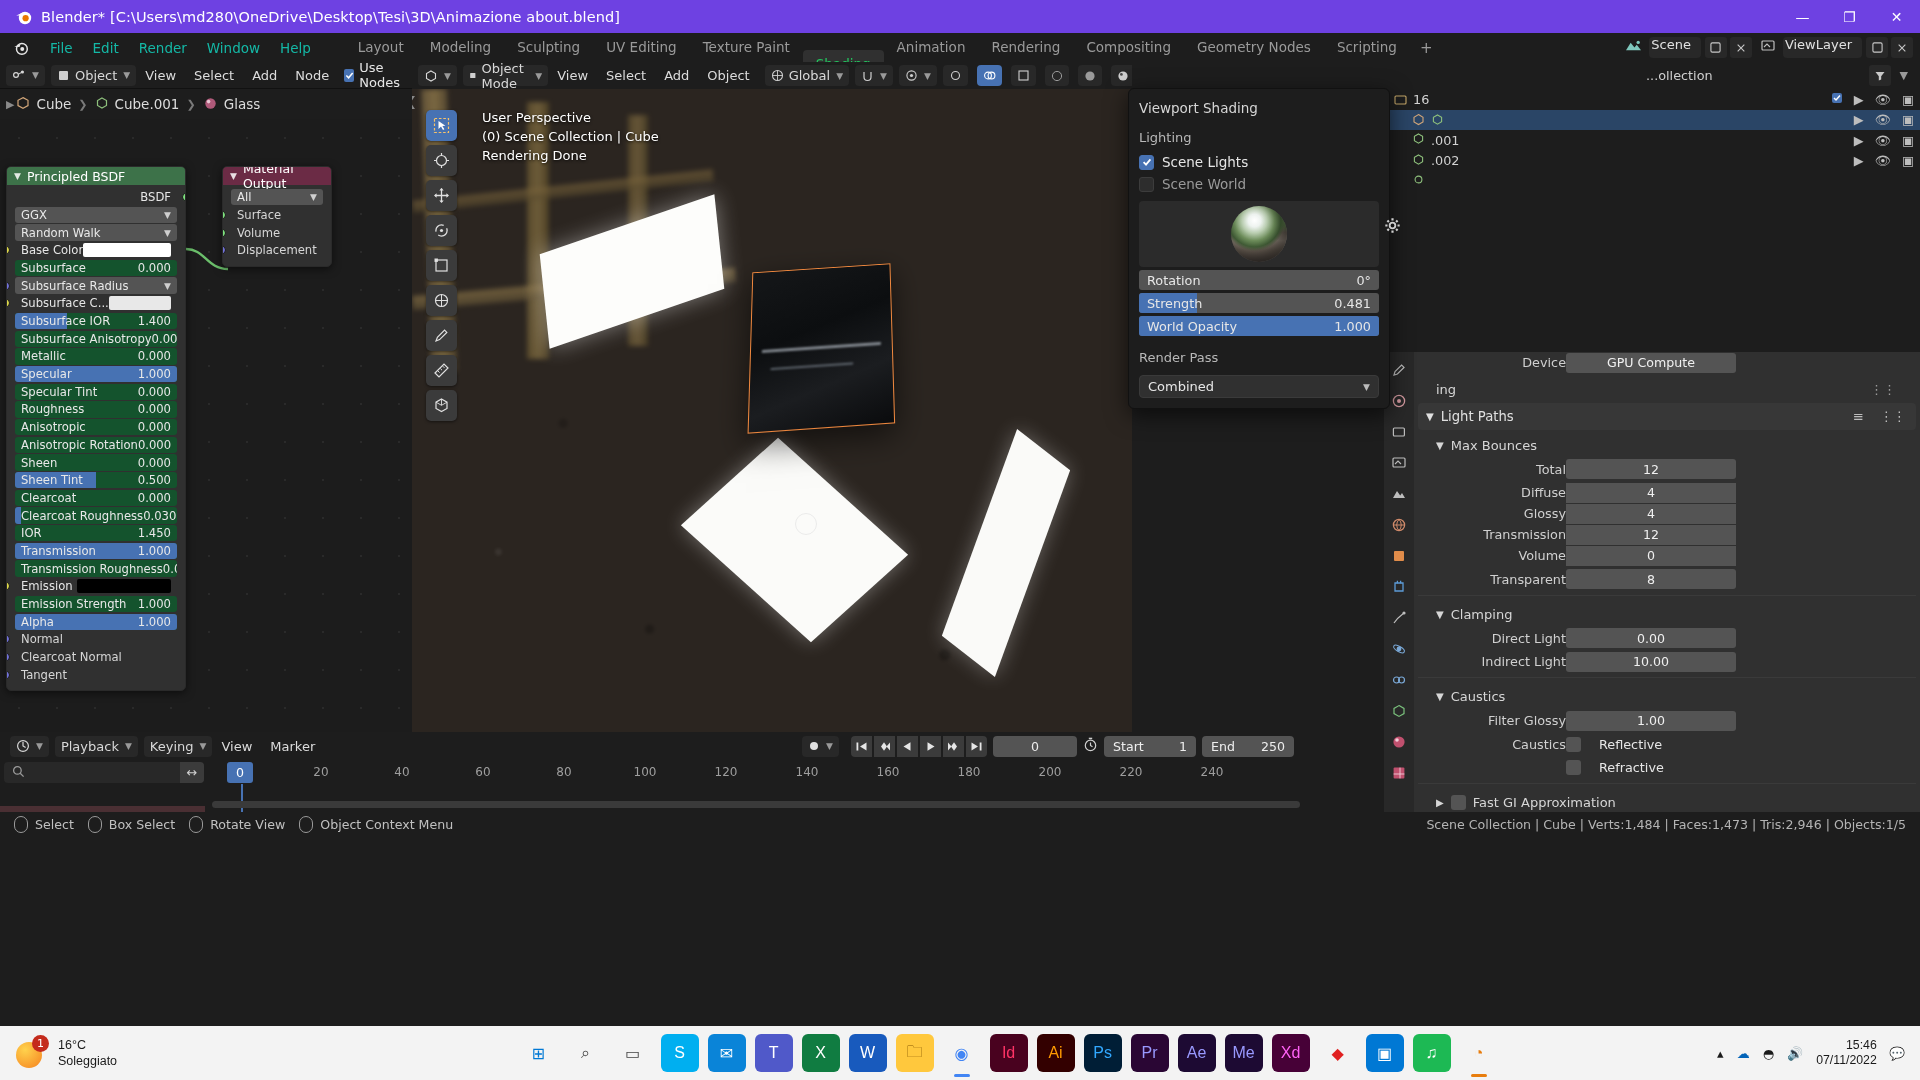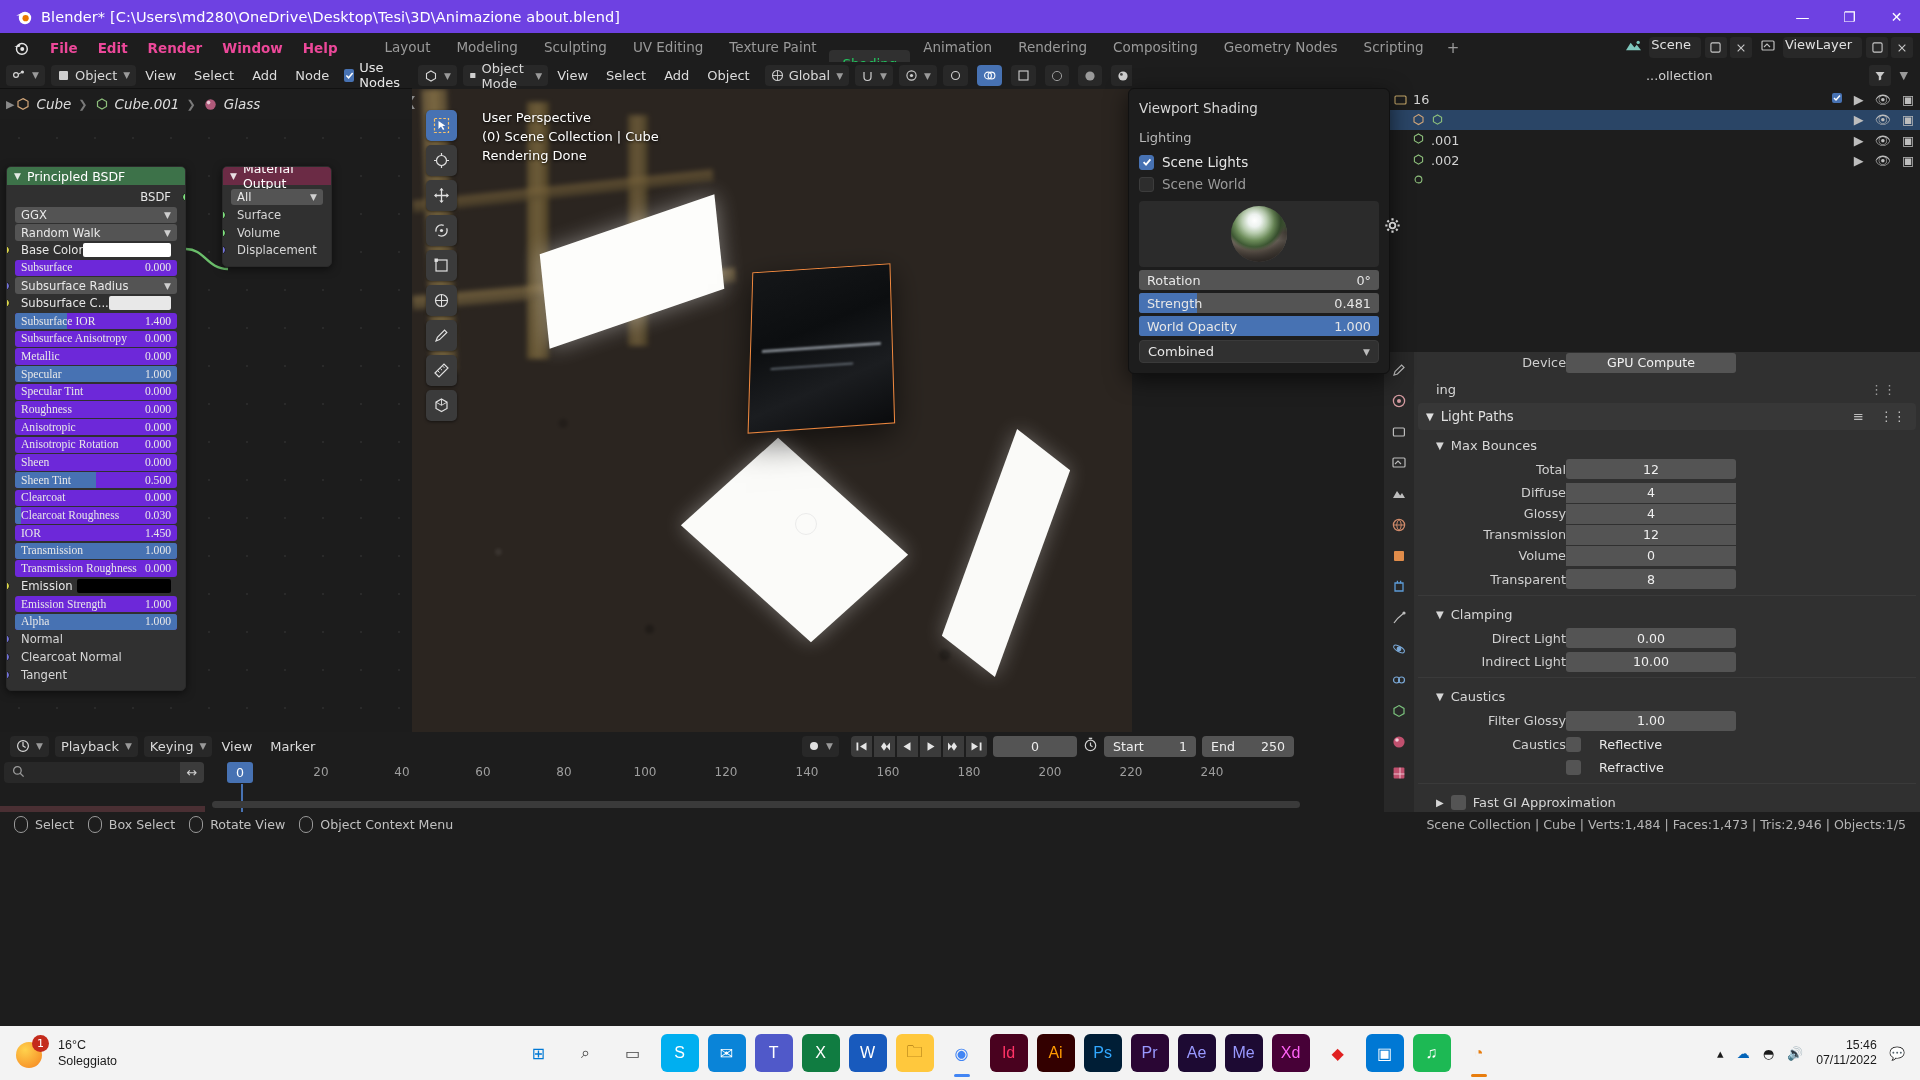--- a/index.html
+++ b/index.html
@@ -23,21 +23,21 @@
   .tb-title { font-size: 14.5px; color: #fff; margin-left: 2px; letter-spacing: .1px; }
   .tb-btns { margin-left: auto; display: flex; height: 33px; }
   .tb-btn { width: 47px; height: 33px; display:flex; align-items:center; justify-content:center; color:#fff; font-size: 14px; }
 
   
   .topbar {
     position: absolute; top: 33px; left: 0; width: 1920px; height: 29px;
     background: #1d1d1d; display: flex; align-items: center; font-size: 13.5px;
   }
   .bl-logo { margin: 0 10px 0 12px; display:flex; align-items:center; }
-  .menu-item { padding: 4px 10px; color: #ec4899; border-radius: 3px; font-weight: bold; }
+  .menu-item { padding: 4px 10px; color: #14b8a6; border-radius: 3px; }
   .ws-tabs { display: flex; align-items: center; margin-left: 24px; height: 29px; }
   .ws-tab {
     padding: 5px 13px 6px; color: #9a9a9a; font-size: 13.5px;
     border-radius: 4px 4px 0 0; height: 29px; display: flex; align-items: center;
   }
   .ws-tab.active { background: #303030; color: #22c55e; margin-top: 34px; }
   .ws-plus { color: #9a9a9a; padding: 4px 10px; font-size: 15px; }
   .topbar-right { margin-left: auto; display: flex; align-items: center; padding-right: 4px; }
   .scene-chip {
     display:flex; align-items:flex-start; background:#282828; border-radius:4px;
@@ -62,21 +62,21 @@
   .hdr-txt { padding: 0 9px; color: #dcdcdc; }
   .chk-box {
     width: 13px; height: 13px; background: #4772b3; border-radius: 2px;
     display:flex; align-items:center; justify-content:center; margin-right:5px;
   }
   .chk-box svg { display:block; }
   .breadcrumb {
     height: 30px; display:flex; align-items:center; font-size:13.5px; padding-left: 6px; gap:2px;
   }
   .bc-sep { color:#7a7a7a; font-size: 11px; padding: 0 5px; }
-  .bc-item { display:flex; align-items:center; gap:6px; color:#dcdcdc;font-style:italic; }
+  .bc-item { display:flex; align-items:flex-start; gap:6px; color:#dcdcdc; }
   .node-canvas {
     position: absolute; top: 57px; left: 0; right: 0; bottom: 0;
     background-color: #1c1c1c;
     background-image: radial-gradient(circle, #2a2a2a 1px, transparent 1px);
     background-size: 38px 38px;
     overflow: hidden;
   }
   .node {
     position: absolute; border-radius: 5px; background: #303030;
     box-shadow: 0 2px 8px rgba(0,0,0,.55);
@@ -85,21 +85,21 @@
   .node-head {
     height: 18px; display:flex; align-items:center; gap:6px;
     padding: 0 7px; font-size: 12.5px; color: #fff;
   }
   .node-head .tri { font-size: 9px; opacity: .85; }
   .node-body { padding: 4px 0 6px; }
   .row {
     position: relative; height: 16.4px; display:flex; align-items:center;
     margin: 0 8px 1.3px; padding: 0 6px; border-radius: 3px; font-size: 11.6px;
   }
-  .row.slider { background: #6d28d9; color:#e8e8e8; overflow:hidden;font-family:Liberation Serif, serif; }
+  .row.slider { background: #14532d; color:#e8e8e8; overflow:hidden; }
   .row .lbl { position: relative; z-index: 2; white-space: nowrap; }
   .row .val { position: relative; z-index: 2; margin-left: auto; }
   .fill { position: absolute; left:0; top:0; bottom:0; background:#4772b3; z-index:1; }
   .sock { position: absolute; left: -8px; width: 9px; height: 9px; border-radius: 50%;
           border: 1px solid #1a1a1a; top: 50%; transform: translateY(-50%); }
   .row.plain { color:#d6d6d6; background: transparent; padding-left: 6px; }
   .row.dropdown { background:#545454; color:#e8e8e8; }
   .row.dropdown .cv { margin-left:auto; font-size:9px; color:#cfcfcf; }
   .row.colorrow { background: transparent; }
   .swatch { margin-left:auto; width: 94px; height: 14px; border-radius: 2px; }
@@ -839,20 +839,21 @@
     <div class="pop-slider">
       <span class="fill" style="width:24%"></span>
       <span class="lbl">Strength</span>
       <span class="val">0.481</span>
     </div>
     <div class="pop-slider">
       <span class="fill" style="width:100%"></span>
       <span class="lbl">World Opacity</span>
       <span class="val">1.000</span>
     </div>
+    <div class="pop-sec" style="padding-top:14px">Render Pass</div>
     <div class="pop-dd">
       <span>Combined</span>
       <span style="margin-left:auto;font-size:9px;color:#bbb">▼</span>
     </div>
   </div>
 
   <div class="outliner">
     <div class="ol-header">
       <span style="color:#cfcfcf;font-size:12.8px;margin-left:256px">...ollection</span>
       <div style="margin-left:auto;display:flex;align-items:center;gap:6px;padding-right:6px">

